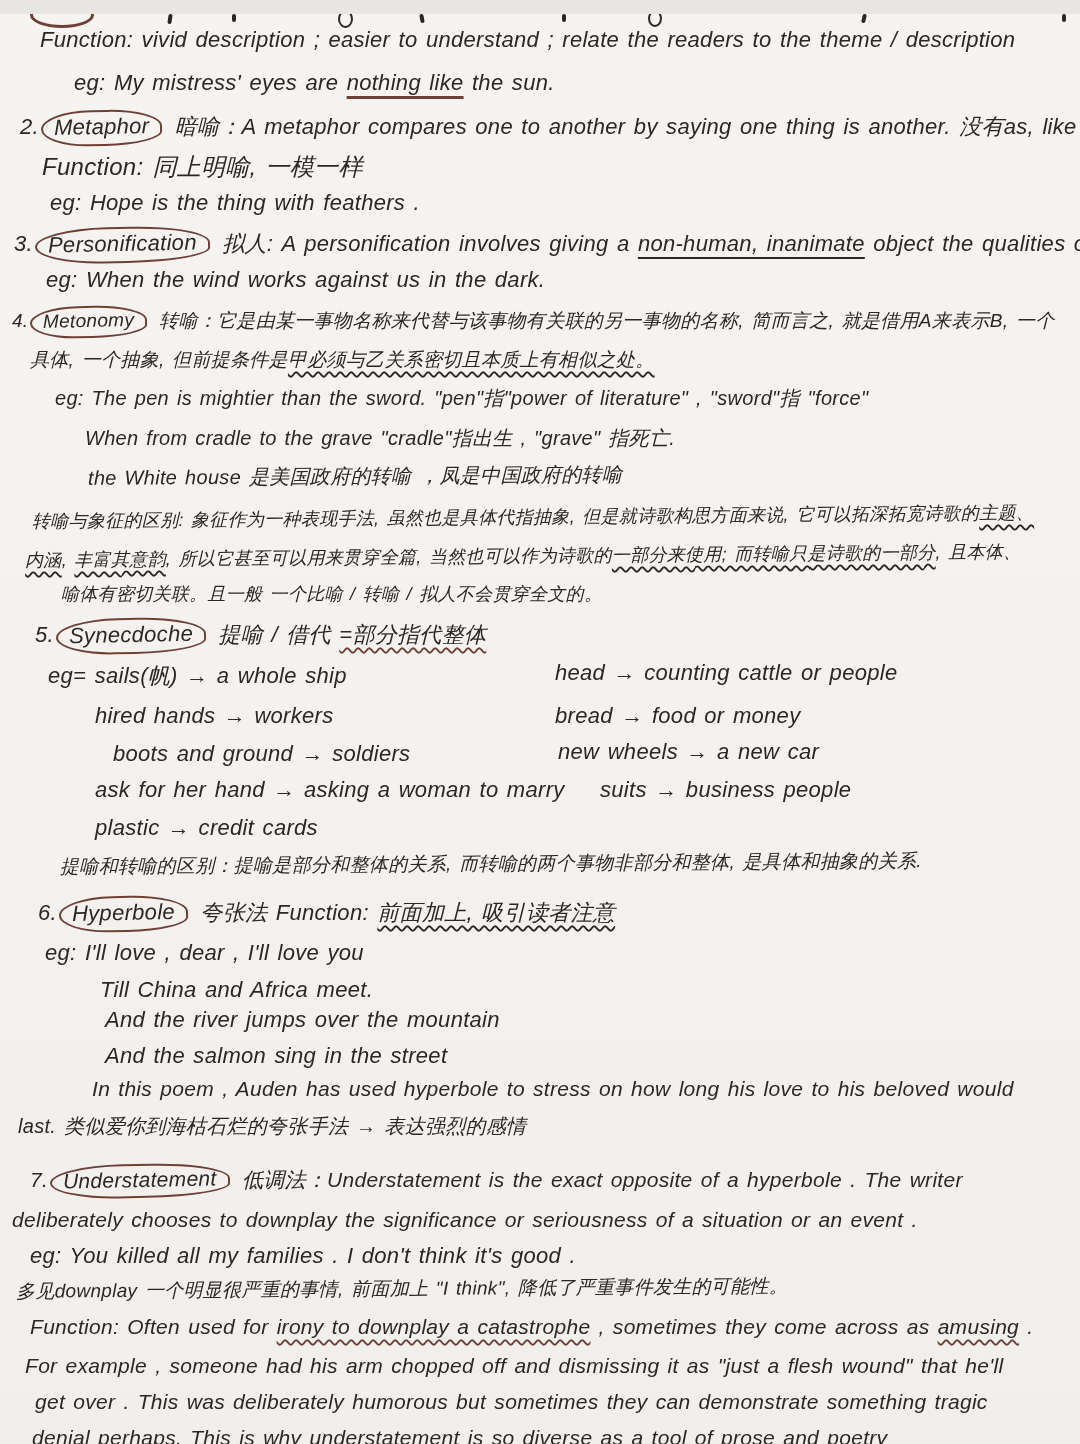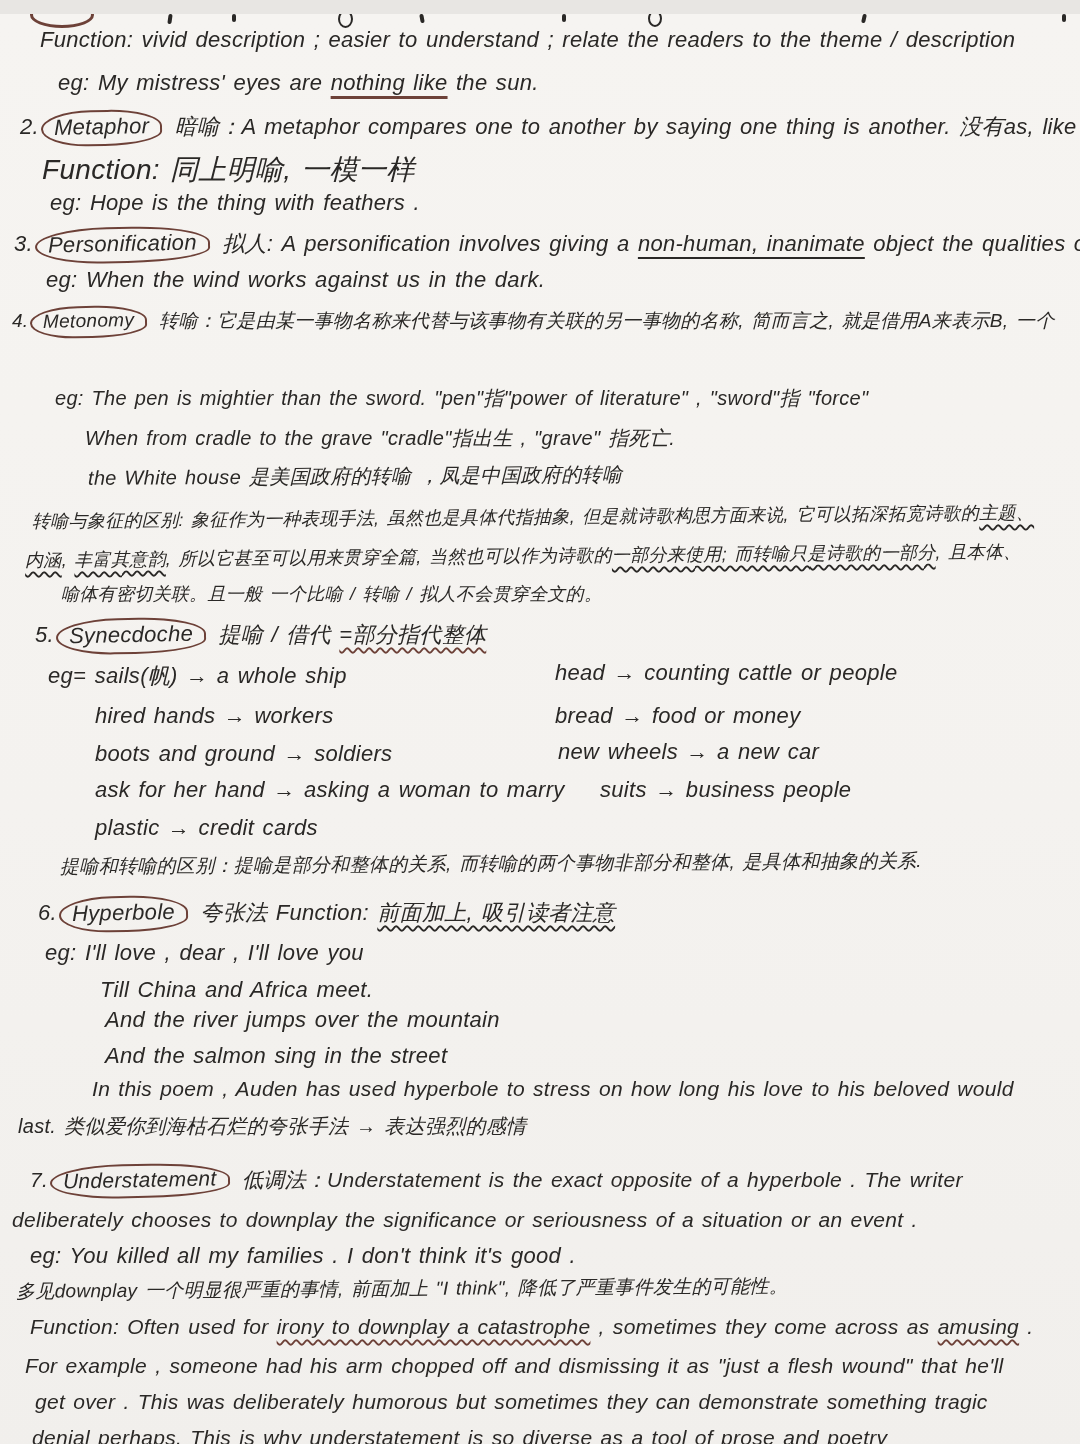--- a/index.html
+++ b/index.html
@@ -56,38 +56,38 @@
   }
   .seg.wavy-red{
     text-decoration:underline;
     text-decoration-style:wavy;
     text-decoration-thickness:1.5px;
     text-underline-offset:5px;
     text-decoration-color:var(--accent);
   }
   
   #l1 {top:12px;  left:40px;}
-  #l2 {top:55px;  left:58px;}
+  #l2 {top:55px;  left:74px;}
   #l3 {top:96px;  left:20px;}
-  #l4 {top:138px; left:42px; font-size:28px;}
+  #l4 {top:138px; left:42px; font-size:24px;}
   #l5 {top:175px; left:50px;}
   #l6 {top:213px; left:14px;}
   #l7 {top:252px; left:46px;}
   #l8 {top:292px; left:12px; font-size:19px;}
   #l9 {top:334px; left:30px; font-size:19px;}
   #l10{top:372px; left:55px; font-size:20px;}
   #l11{top:412px; left:85px; font-size:20px;}
   #l12{top:450px; left:88px; font-size:20px; transform:rotate(-.4deg);}
   #l13{top:492px; left:32px; font-size:18px; transform:rotate(-.5deg);}
   #l14{top:531px; left:25px; font-size:18px; transform:rotate(-.5deg);}
   #l15{top:569px; left:35px; font-size:18px;padding-left:26px;}
   #l16{top:604px; left:35px;}
   #l17{top:648px; left:48px;}
   #l18{top:688px; left:95px;}
-  #l19{top:726px; left:95px;}
+  #l19{top:726px; left:113px;}
   #l20{top:762px; left:95px;}
   #l21{top:800px; left:95px;}
   #r1 {top:645px; left:555px;}
   #r2 {top:688px; left:555px;}
   #r3 {top:724px; left:558px;}
   #r4 {top:762px; left:600px;}
   #l26{top:838px; left:60px; font-size:19px; transform:rotate(-.4deg);}
   #l27{top:882px; left:38px;}
   #l28{top:925px; left:45px;}
   #l29{top:962px; left:100px;}
@@ -138,20 +138,21 @@
   <div class="line" id="l2"><span class="seg plain">eg:   My  mistress'  eyes  are  </span><span class="seg u-red">nothing  like</span><span class="seg plain">  the  sun.</span></div>
 
   <div class="line" id="l3"><span class="seg plain">2.</span><span class="seg circle">Metaphor</span><span class="seg plain"> 暗喻：A metaphor  compares  one  to another  by  saying  one thing  is another.  没有as, like</span></div>
   <div class="line" id="l4"><span class="seg plain">Function: 同上明喻, 一模一样</span></div>
   <div class="line" id="l5"><span class="seg plain">eg:  Hope  is  the  thing  with  feathers .</span></div>
 
   <div class="line" id="l6"><span class="seg plain">3.</span><span class="seg circle">Personification</span><span class="seg plain"> 拟人: A personification  involves  giving  a  </span><span class="seg u">non-human, inanimate</span><span class="seg plain">  object  the qualities of a person</span></div>
   <div class="line" id="l7"><span class="seg plain">eg:  When  the  wind  works  against  us  in  the  dark.</span></div>
 
   <div class="line" id="l8"><span class="seg plain">4.</span><span class="seg circle">Metonomy</span><span class="seg plain"> 转喻：它是由某一事物名称来代替与该事物有关联的另一事物的名称, 简而言之, 就是借用A来表示B, 一个</span></div>
+  <div class="line" id="l9"><span class="seg plain">具体, 一个抽象, 但前提条件是</span><span class="seg wavy">甲必须与乙关系密切且本质上有相似之处。</span></div>
   <div class="line" id="l10"><span class="seg plain">eg:  The pen  is  mightier  than  the  sword.   "pen"指"power of literature" , "sword"指 "force"</span></div>
   <div class="line" id="l11"><span class="seg plain">When  from  cradle  to  the grave    "cradle"指出生 ,  "grave" 指死亡.</span></div>
   <div class="line" id="l12"><span class="seg plain">the White house 是美国政府的转喻 ，凤是中国政府的转喻</span></div>
   <div class="line" id="l13"><span class="seg plain">转喻与象征的区别: 象征作为一种表现手法, 虽然也是具体代指抽象, 但是就诗歌构思方面来说, 它可以拓深拓宽诗歌的</span><span class="seg wavy">主题、</span></div>
   <div class="line" id="l14"><span class="seg wavy">内涵</span><span class="seg plain">, </span><span class="seg wavy">丰富其意韵</span><span class="seg plain">, 所以它甚至可以用来贯穿全篇, 当然也可以作为诗歌的</span><span class="seg wavy">一部分来使用; 而转喻只是诗歌的一部分</span><span class="seg plain">, 且本体、</span></div>
   <div class="line" id="l15"><span class="seg plain">喻体有密切关联。且一般 一个比喻 / 转喻 / 拟人不会贯穿全文的。</span></div>
 
   <div class="line" id="l16"><span class="seg plain">5.</span><span class="seg circle">Synecdoche</span><span class="seg plain"> 提喻 / 借代 </span><span class="seg wavy-red">=部分指代整体</span></div>
   <div class="line" id="l17"><span class="seg plain">eg= sails(帆)  →  a  whole  ship</span></div>
   <div class="line" id="l18"><span class="seg plain">hired  hands →  workers</span></div>

